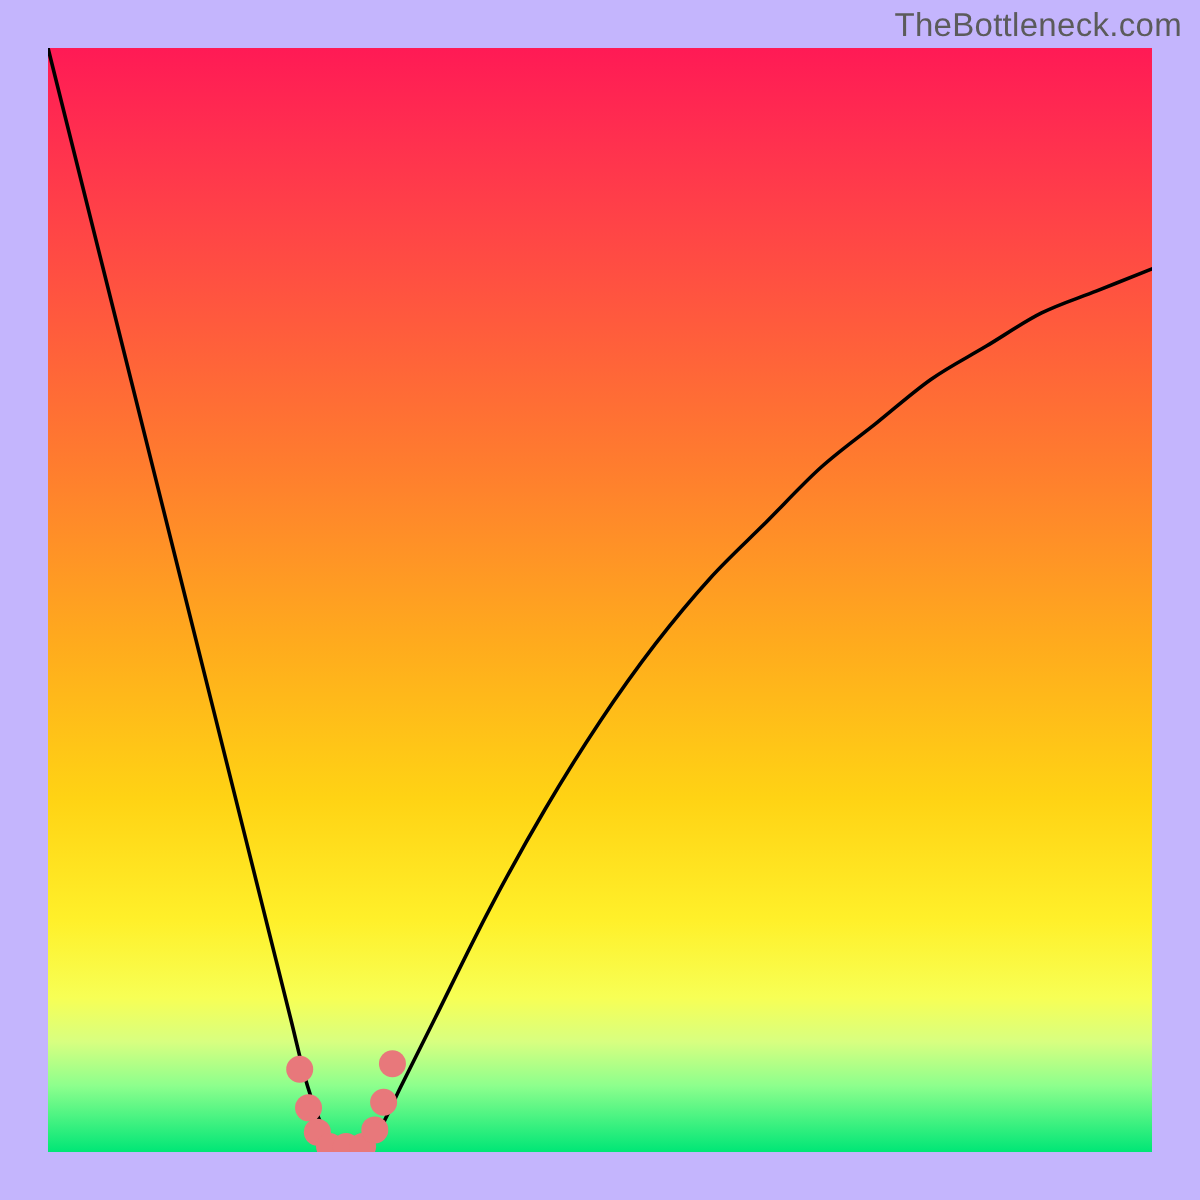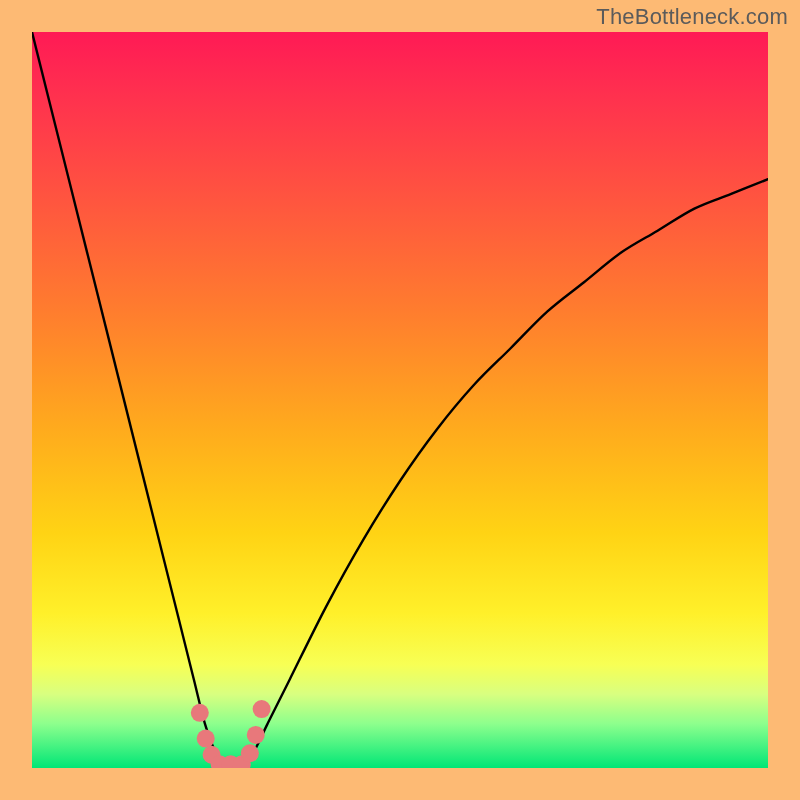--- a/index.html
+++ b/index.html
@@ -10,21 +10,21 @@
     background: #000;
     overflow: hidden;
     font-family: Arial, Helvetica, sans-serif;
   }
   .frame {
     position: absolute;
     top: 0;
     left: 0;
     width: 800px;
     height: 800px;
-    background: #fdba74;
+    background: #c4b5fd;
   }
   .plot-area {
     position: absolute;
     left: 32px;
     top: 32px;
     width: 736px;
     height: 736px;
     overflow: hidden;
   }
   .gradient-bg {

